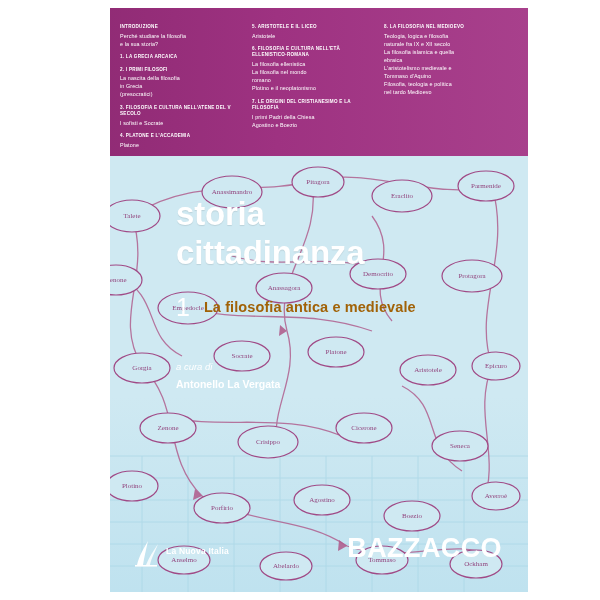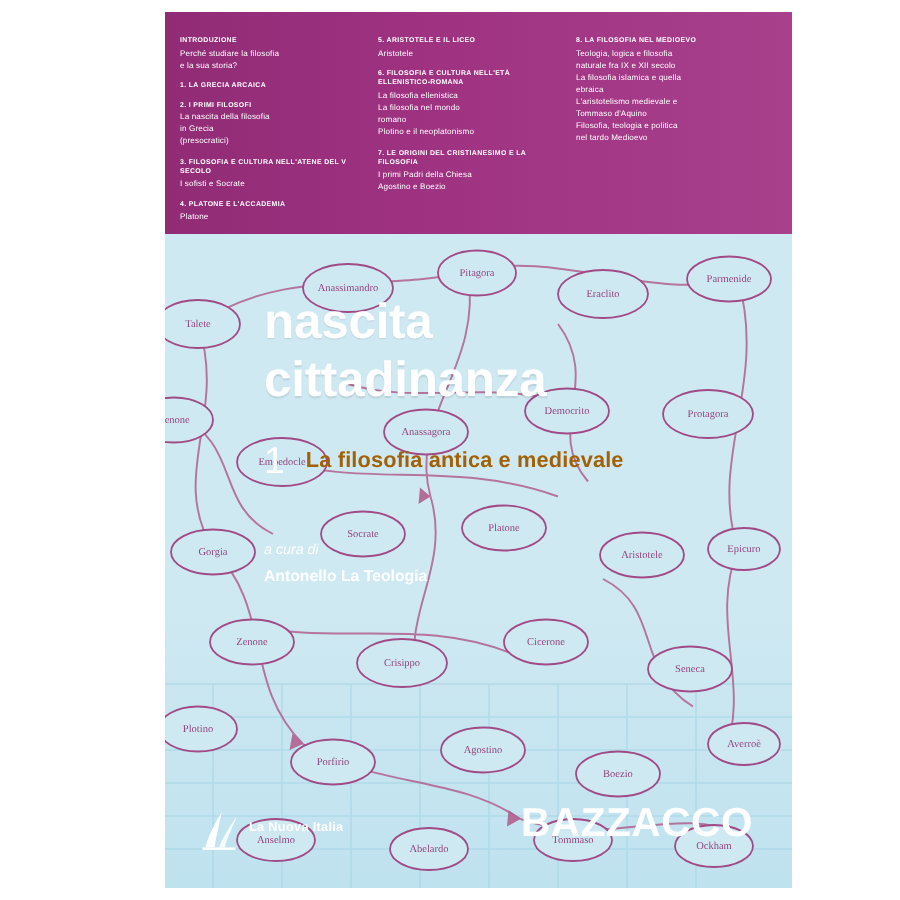--- a/index.html
+++ b/index.html
@@ -351,30 +351,30 @@
           <p class="toc-line">L'aristotelismo medievale e</p>
           <p class="toc-line">Tommaso d'Aquino</p>
           <p class="toc-line">Filosofia, teologia e politica</p>
           <p class="toc-line">nel tardo Medioevo</p>
         </div>
       </div>
     </div>
 
     <div class="title-block">
       <div class="title-main">
-        <div>nascita</div>
+        <div>storia</div>
         <div>cittadinanza</div>
       </div>
       <div class="subtitle-row">
         <div class="vol-num">1</div>
         <div class="subtitle">La filosofia antica e medievale</div>
       </div>
       <div class="editors">
         <div class="curadi">a cura di</div>
-        <div class="ed-name">Antonello La Teologia</div>
+        <div class="ed-name">Antonello La Vergata</div>
       </div>
     </div>
 
     <div class="publisher">
       <div class="pub-mark">
         <svg viewBox="0 0 28 30" width="28" height="30" aria-hidden="true">
           <path d="M5 27 C7 18, 12 10, 16 3 C14 12, 12 20, 11 27 Z" fill="#ffffff"></path>
           <path d="M14 27 C17 19, 22 12, 26 6 C23 14, 19 21, 18 27 Z" fill="#ffffff" opacity="0.85"></path>
           <rect x="3" y="27" width="22" height="1.6" fill="#ffffff"></rect>
         </svg>

